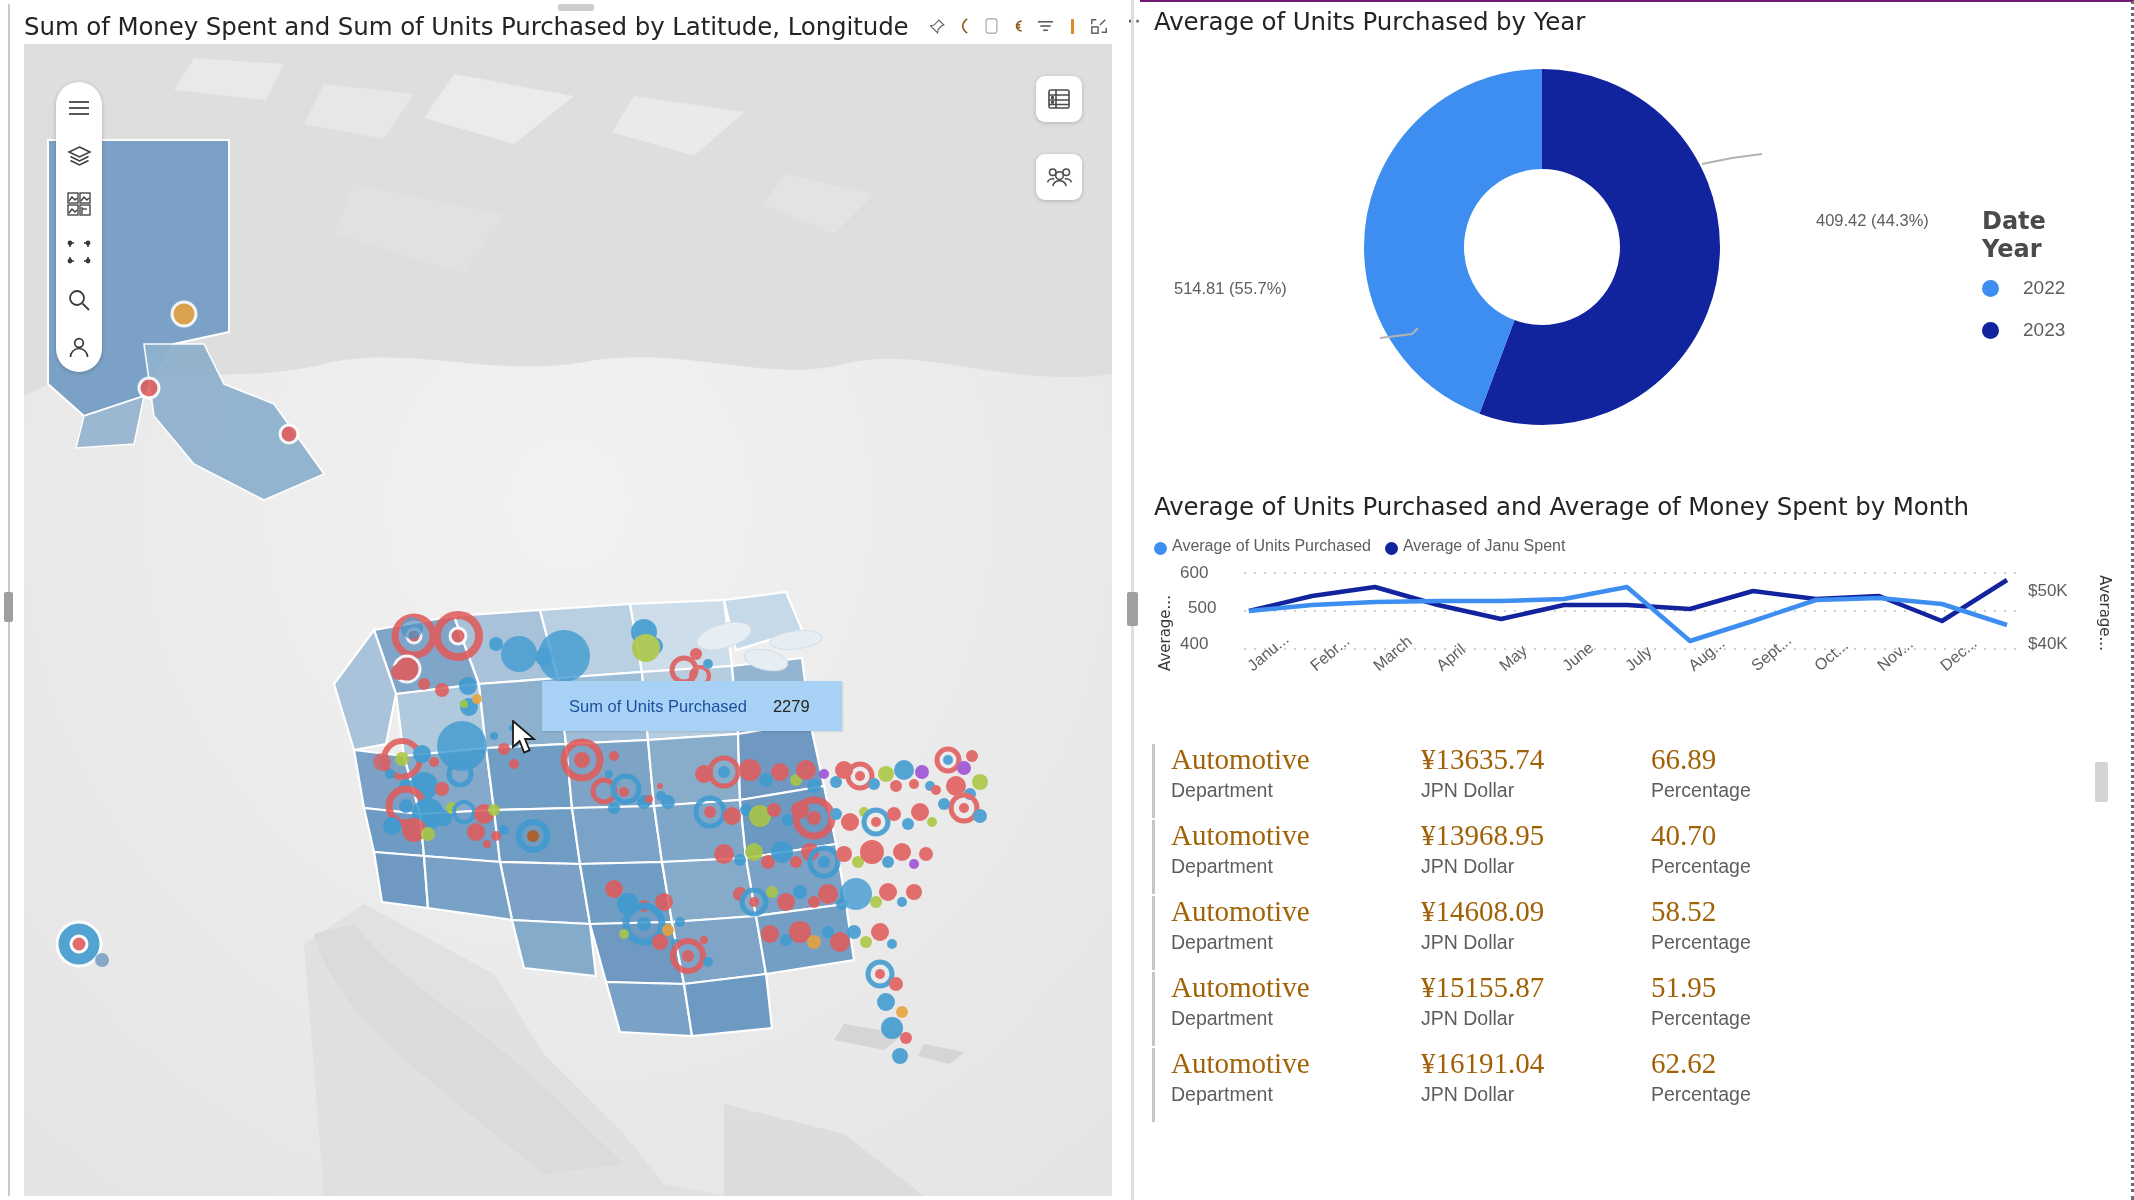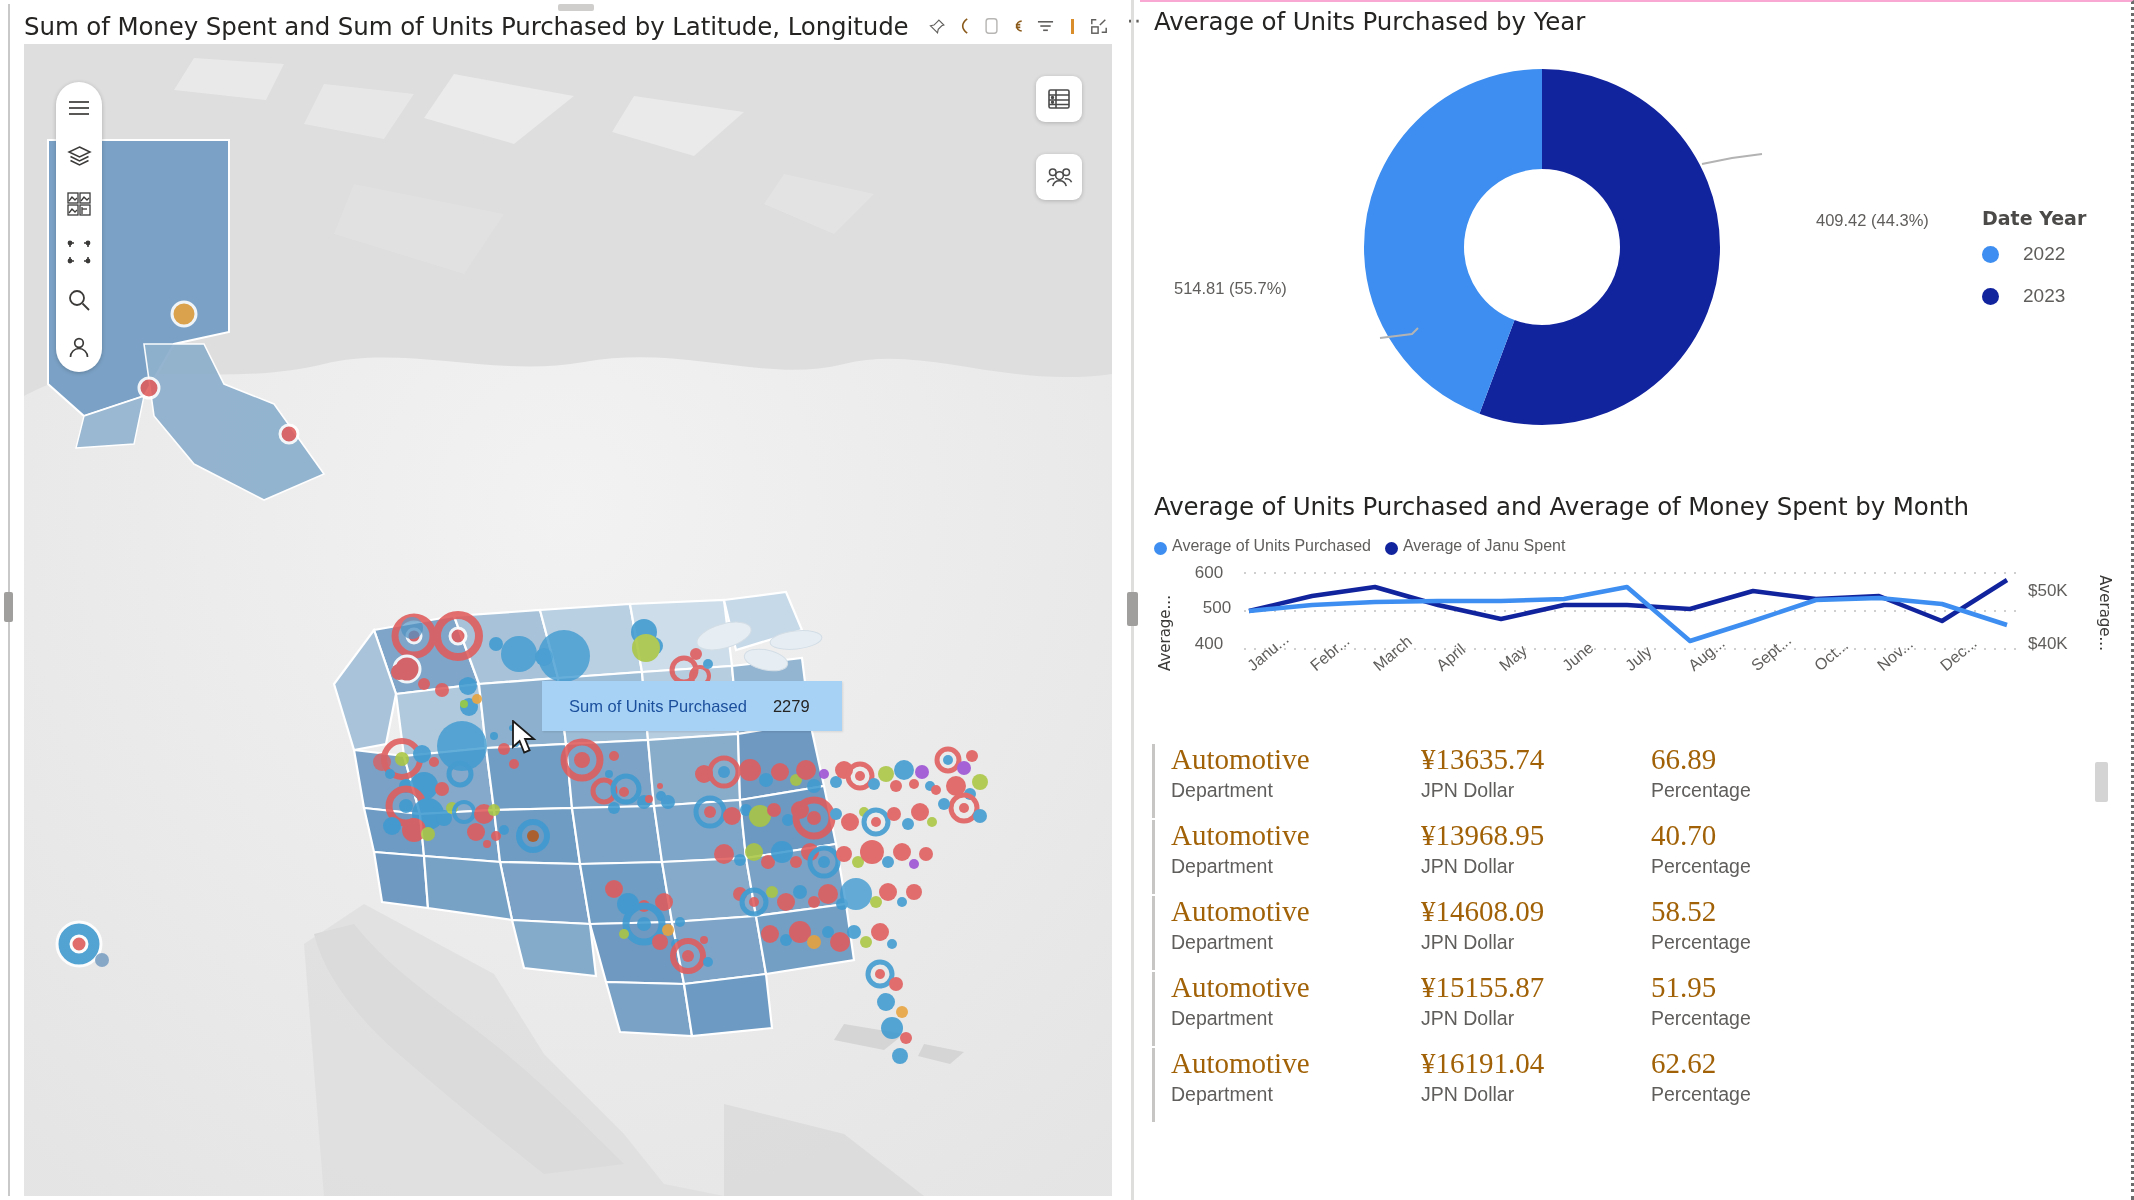--- a/index.html
+++ b/index.html
@@ -96,62 +96,62 @@
   #splitter-grip {
     position:absolute; left:1127px; top:592px; width:11px; height:34px;
     background:#a19f9d; border-radius:2px; z-index:12;
   }
 
   
   #right-panel {
     position:absolute; left:1140px; top:0; width:994px; height:1200px;
     background:#fff;
     border-right: 3px dotted #6b6b6b;
-    border-top: 2px solid #f9a8d4;
+    border-top: 2px solid #701a75;
   }
 
   .vis-title {
     font-size: 24.5px; color:#252423; font-weight:400; letter-spacing:-0.1px;
     font-family:"DejaVu Sans", sans-serif;
   }
 
   
   #donut-vis { position:absolute; left:12px; top:0; width:960px; height:470px; }
   #donut-title { position:absolute; left:2px; top:5px; }
   #donut-wrap  { position:absolute; left:110px; top:50px; width:560px; height:390px; }
   #donut-callout-left {
     position:absolute; left:22px; top:277px; font-size:16.5px; color:#605e5c;
     white-space:nowrap;
   }
   #donut-callout-right {
     position:absolute; left:664px; top:209px; font-size:16.5px; color:#605e5c;
     white-space:nowrap;
   }
   #donut-legend { position:absolute; left:830px; top:205px; }
-  #donut-legend-title { font-size:19px; font-weight:700; color:#4b4a48; margin-bottom:14px;
+  #donut-legend-title { font-size:24px; font-weight:700; color:#4b4a48; margin-bottom:14px;
     font-family:"DejaVu Sans", sans-serif; }
   .legend-row { display:flex; align-items:center; gap:24px; margin-bottom:20px; }
   .legend-dot { width:17px; height:17px; border-radius:50%; flex:0 0 auto; }
   .legend-label { font-size:19px; color:#605e5c; }
 
   
   #line-vis { position:absolute; left:12px; top:490px; width:960px; height:245px; }
   #line-title { position:absolute; left:2px; top:0; }
   #line-legend { position:absolute; left:2px; top:45px; display:flex; align-items:flex-end; gap:5px; }
   .ll-dot { width:13px; height:13px; border-radius:50%; }
   .ll-text { font-size:16px; color:#605e5c; margin-right:9px; }
   #line-plot-area { position:absolute; left:0; top:73px; width:960px; height:160px; }
   .axis-title-v {
     position:absolute; font-size:15px; color:#3b3a39;
     writing-mode: vertical-rl; transform: rotate(180deg);
     font-family:"DejaVu Sans", sans-serif;
   }
   #ax-left-title  { left:4px;  top:16px; height:90px; }
   #ax-right-title { left:944px; top:10px; height:100px; transform: rotate(0deg); writing-mode: vertical-rl; }
-  .ytick { position:absolute; font-size:17px; color:#605e5c; text-align:center; }
+  .ytick { position:absolute; font-size:17px; color:#605e5c; text-align:left; }
   .xtick {
     position:absolute; font-size:16px; color:#605e5c; white-space:nowrap;
     transform-origin: left top; transform: rotate(-40deg);
   }
 
   
   #cards { position:absolute; left:12px; top:742px; width:960px; height:458px; overflow:hidden; }
   .card-row { position:absolute; left:0; width:920px; height:76px; display:flex; }
   .card-bar { width:3px; height:74px; background:#c8c6c4; flex:0 0 auto; }
   .card-col { position:relative; }

